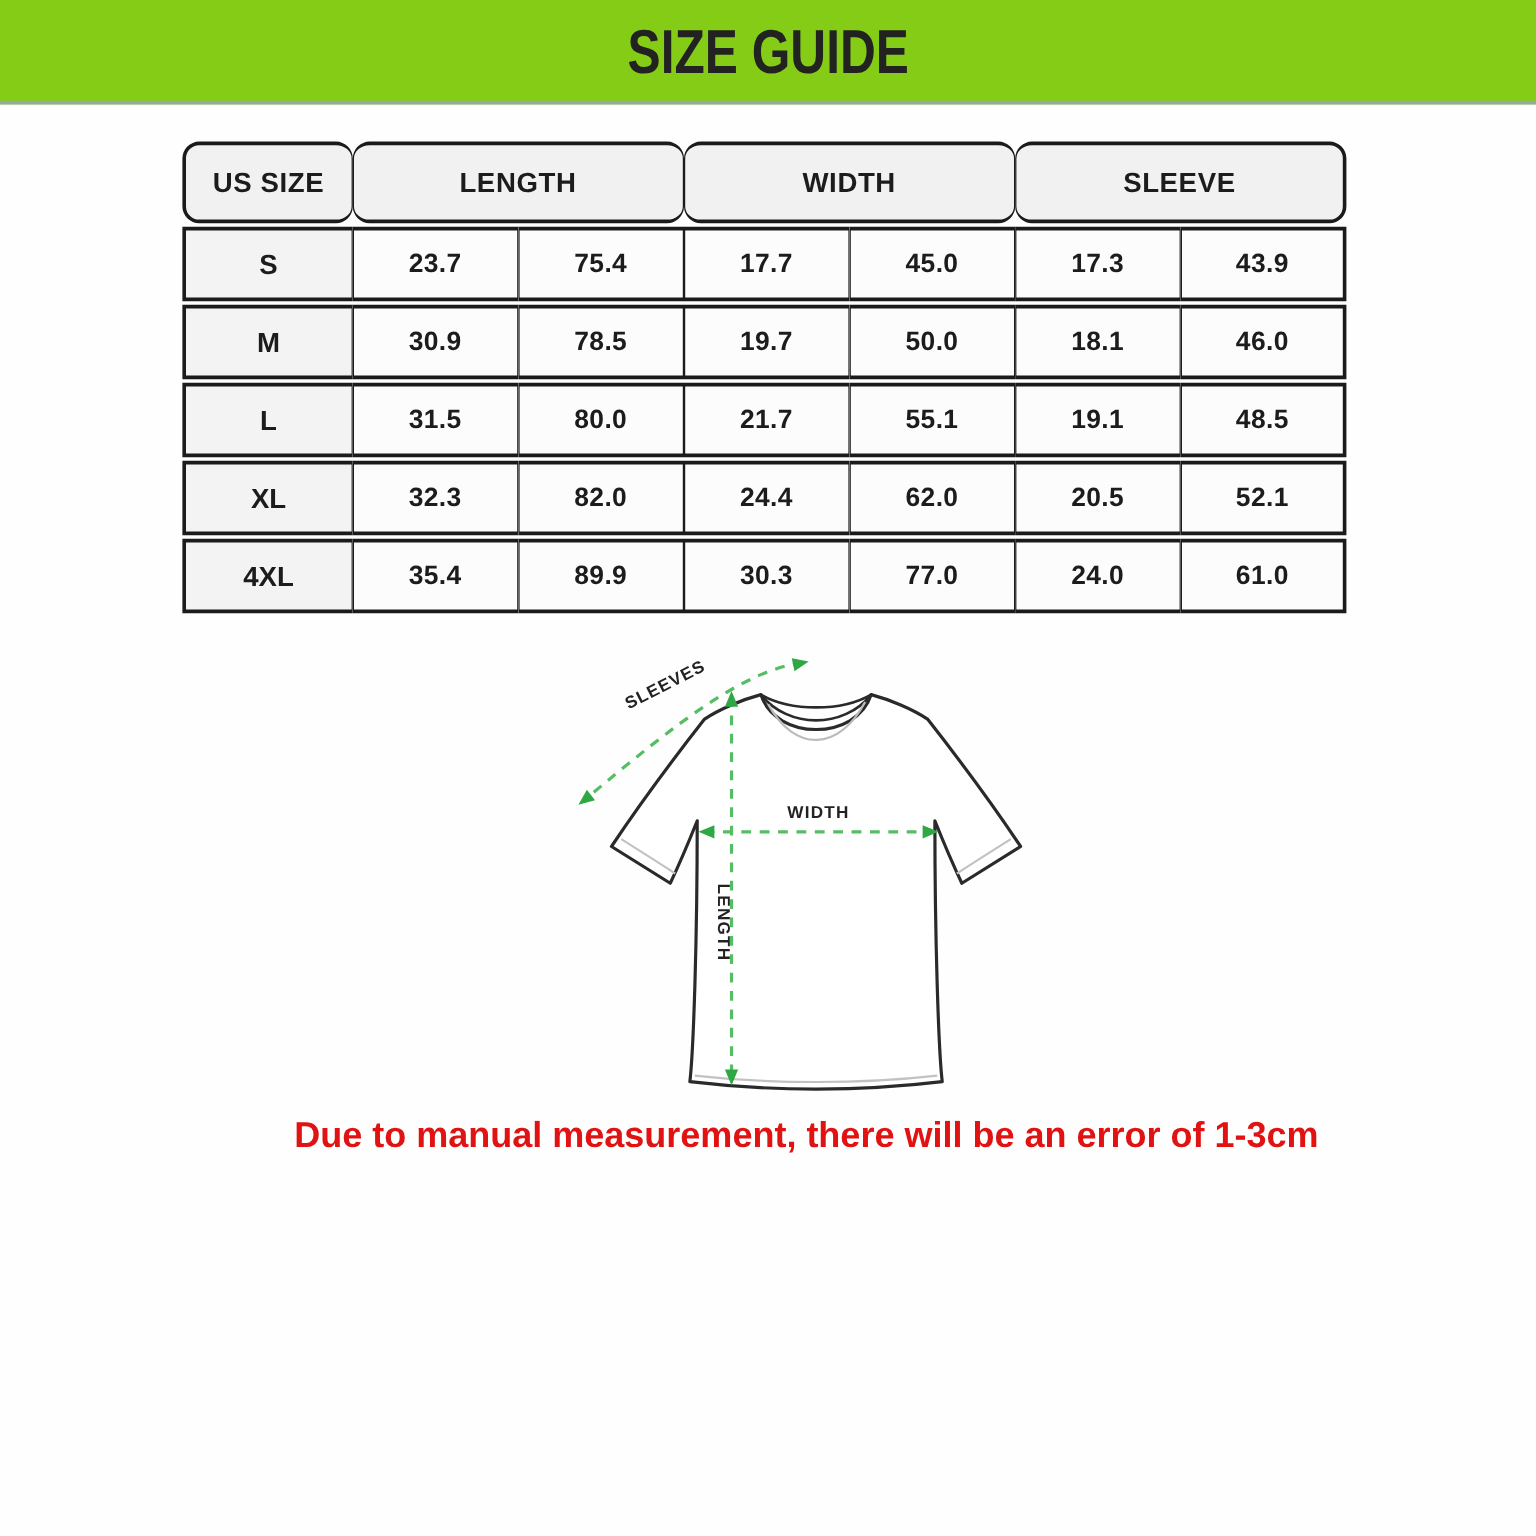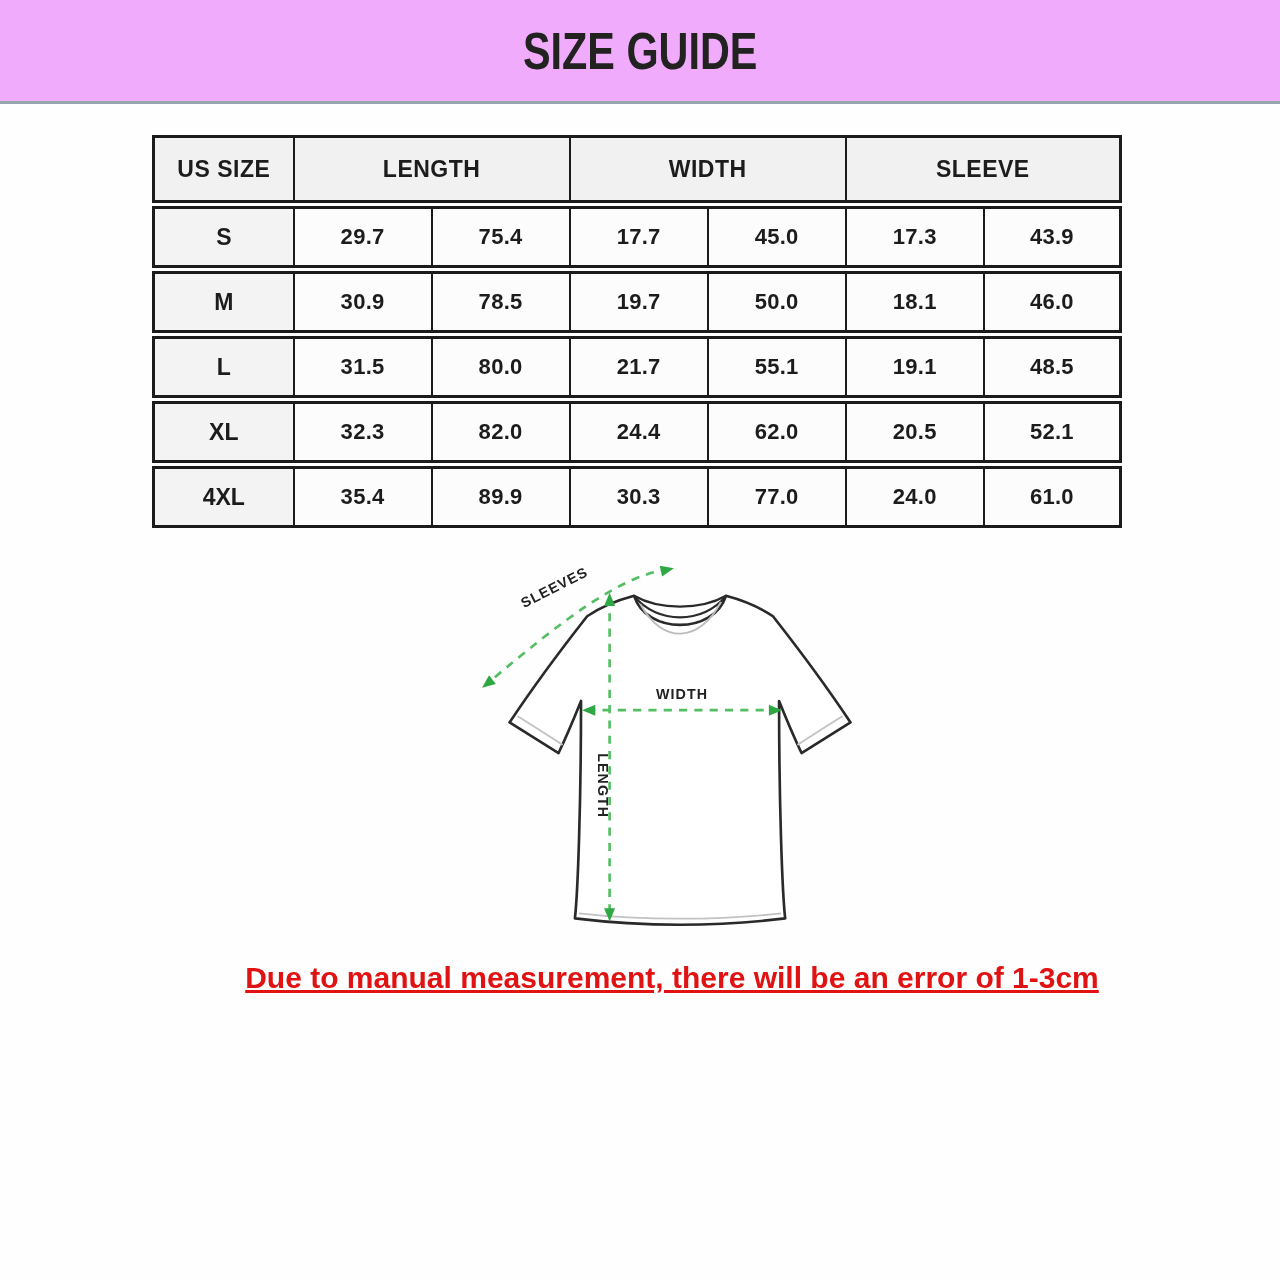--- a/index.html
+++ b/index.html
@@ -6,22 +6,22 @@
   html, body { width: 1280px; height: 1280px; overflow: hidden; }
   body {
     background: #fefefe;
     font-family: "Liberation Sans", sans-serif;
     color: #1c1c1c;
   }
 
   
   .banner {
     width: 100%;
-    height: 104px;
-    background: #f0abfc;
+    height: 87px;
+    background: #84cc16;
     border-bottom: 3px solid #96a6ae;
     display: flex;
     align-items: center;
     justify-content: center;
   }
   .banner h1 {
     font-size: 47px;
     font-weight: bold;
     color: #222220;
     letter-spacing: 0px;
@@ -42,36 +42,34 @@
     border-right-width: 1.5px;
     text-align: center;
     vertical-align: middle;
     font-weight: bold;
     font-size: 23px;
     height: 62px;
   }
   .size-table tr > *:first-child { border-left-width: 3px; }
   .size-table tr > *:last-child  { border-right-width: 3px; }
   .size-table thead th { background: #f1f1f1; letter-spacing: 0.5px; }
-  .size-table thead tr.group-row th { height: 68px; }
+  .size-table thead tr.group-row th { height: 68px; border-radius: 14px; }
   .size-table td.size-cell  { background: #f3f3f3; }
   .size-table td.value-cell { background: #fcfcfc; font-size: 22px; letter-spacing: 0.3px; }
 
   
   .diagram { margin: 24px 0 0 468px; width: 420px; height: 392px; }
 
   
   .note {
-    margin-top: 14px;
     text-align: center;
     padding-left: 64px;
     font-size: 30px;
     font-weight: bold;
     color: #e01212;
-    text-decoration: underline;
   }
 </style>
 </head>
 <body>
 
 <div class="page">
 
   <header class="banner">
     <h1>SIZE GUIDE</h1>
   </header>
@@ -91,21 +89,21 @@
         <tr class="group-row">
           <th>US SIZE</th>
           <th colspan="2">LENGTH</th>
           <th colspan="2">WIDTH</th>
           <th colspan="2">SLEEVE</th>
         </tr>
       </thead>
       <tbody>
           <tr>
             <td class="size-cell">S</td>
-            <td class="value-cell">29.7</td>
+            <td class="value-cell">23.7</td>
             <td class="value-cell">75.4</td>
             <td class="value-cell">17.7</td>
             <td class="value-cell">45.0</td>
             <td class="value-cell">17.3</td>
             <td class="value-cell">43.9</td>
           </tr>
           <tr>
             <td class="size-cell">M</td>
             <td class="value-cell">30.9</td>
             <td class="value-cell">78.5</td>

